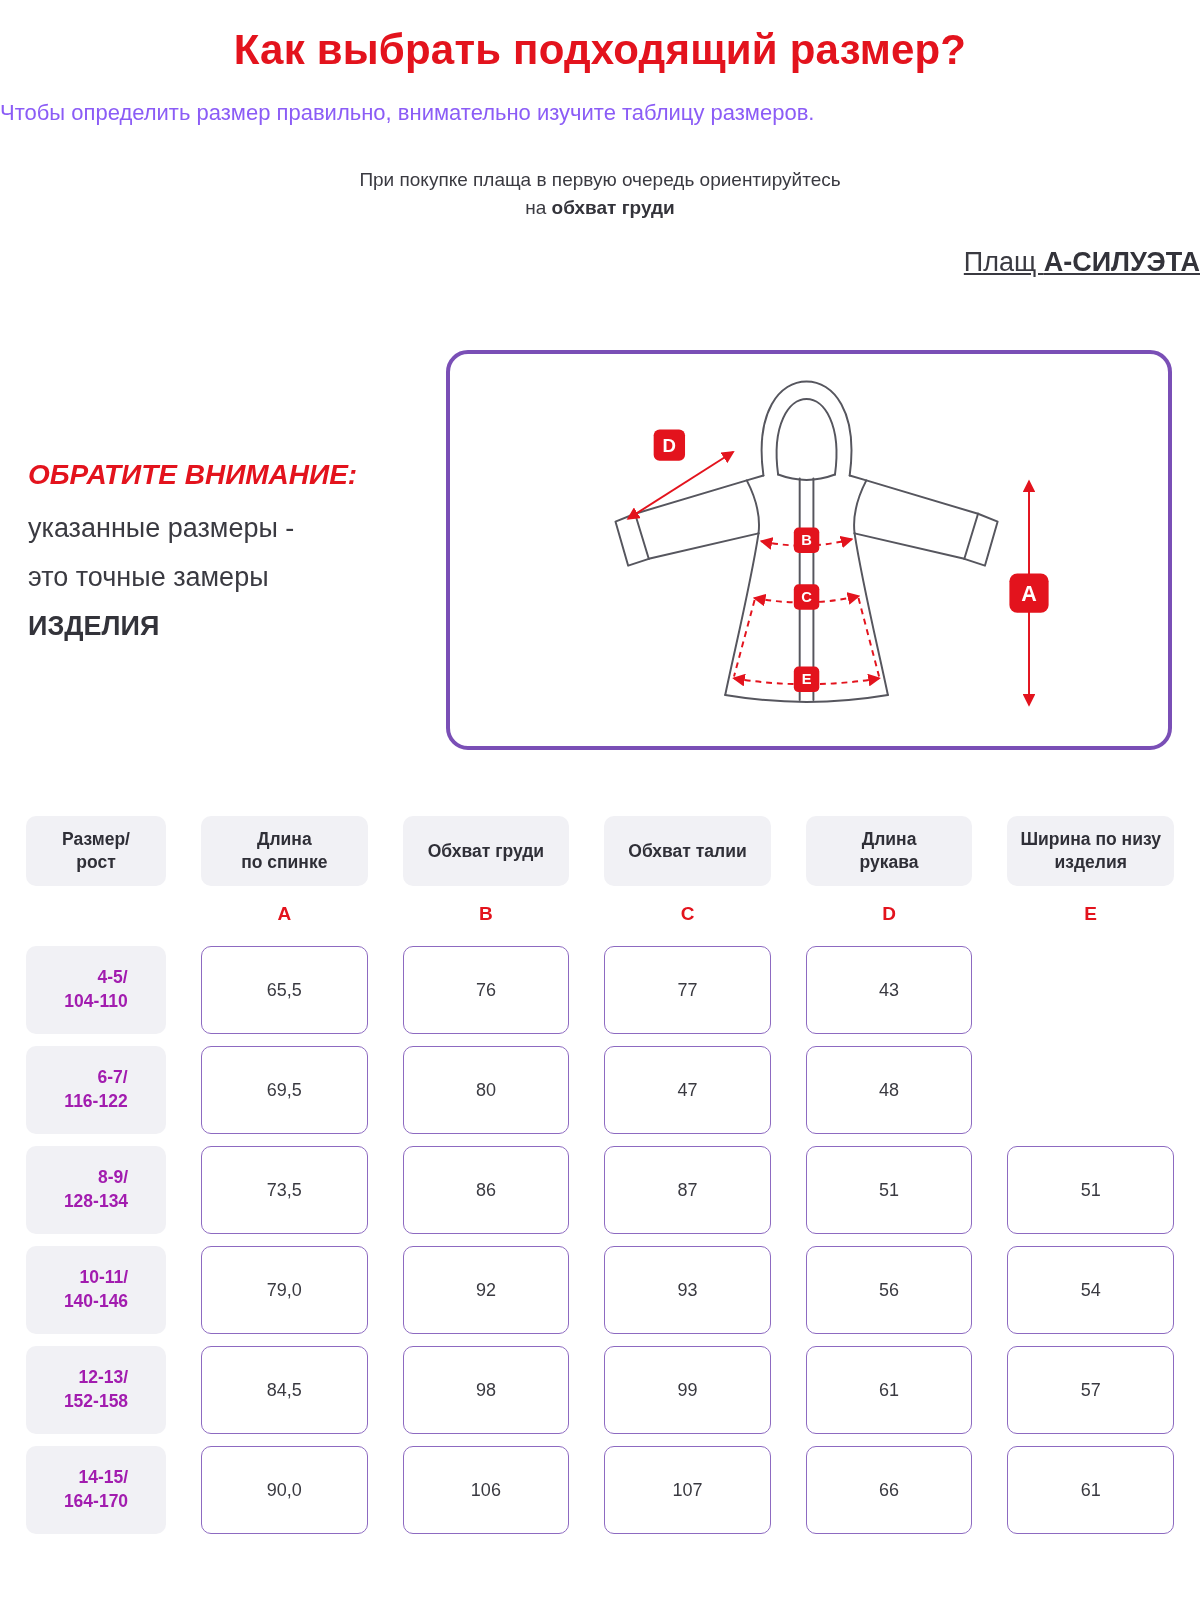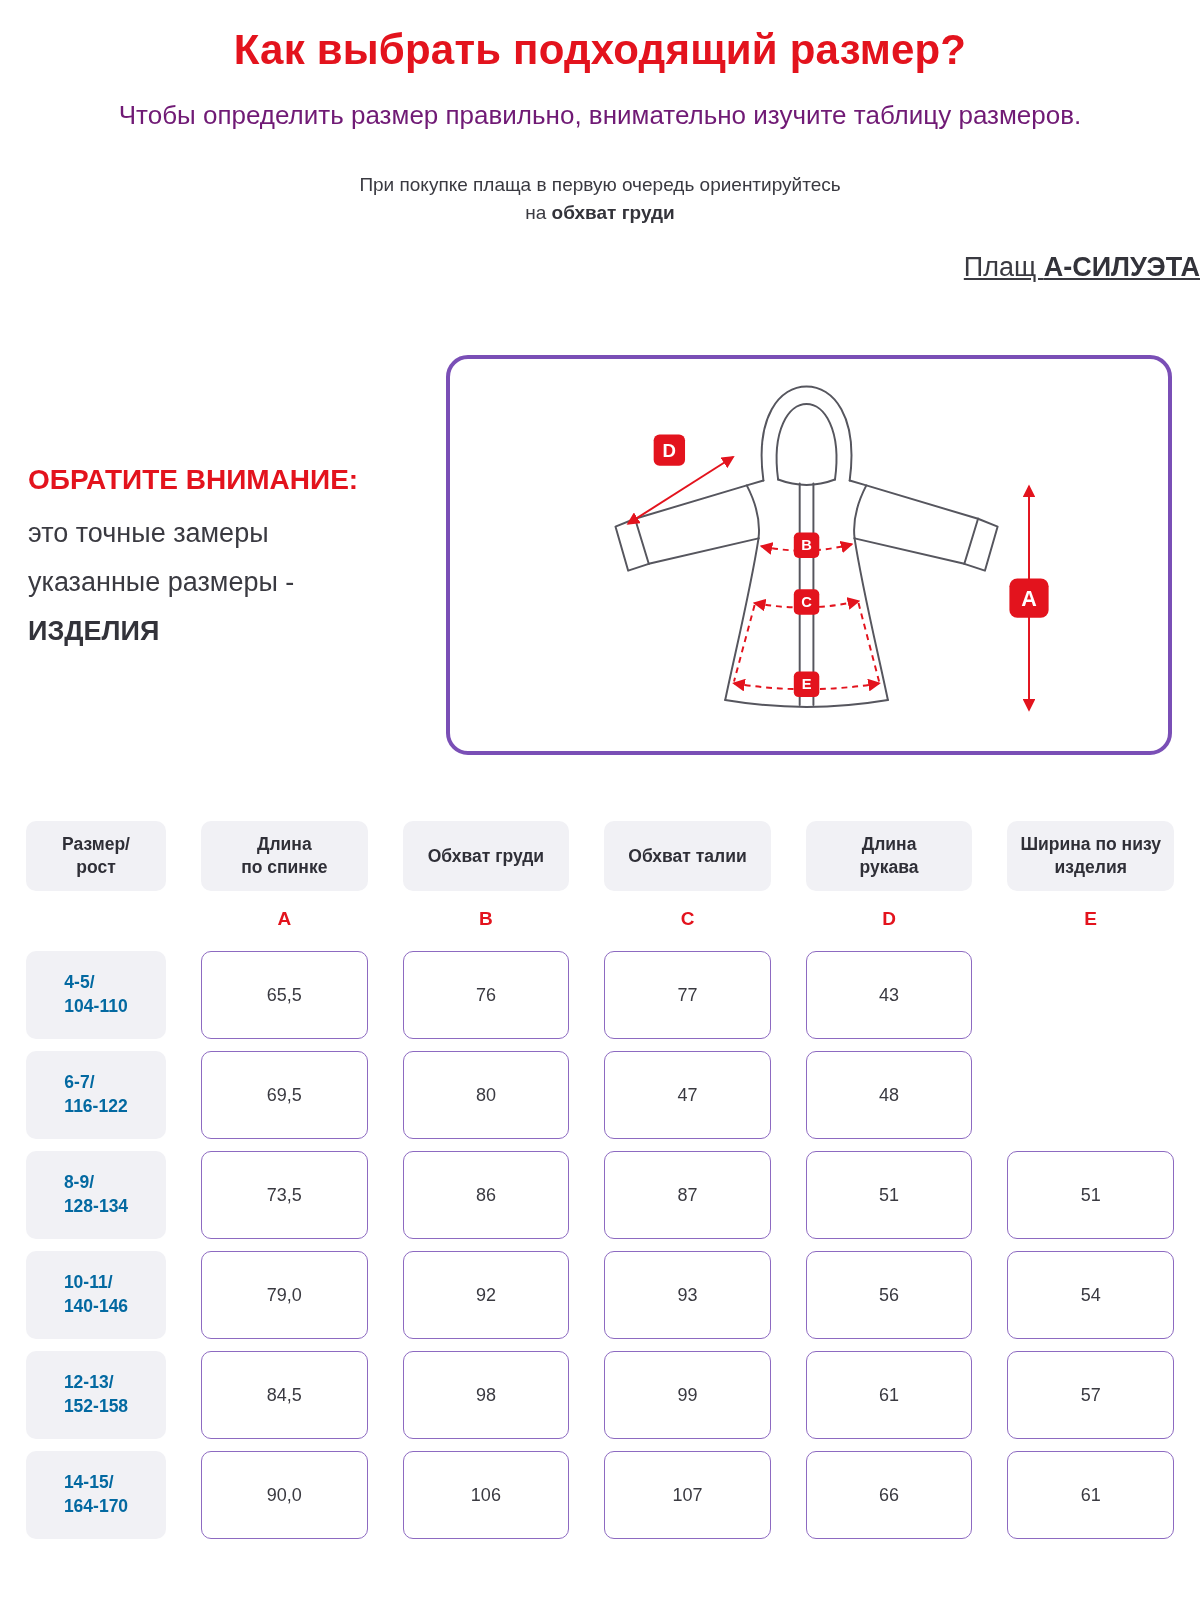--- a/index.html
+++ b/index.html
@@ -9,34 +9,34 @@
     font-family:"Liberation Sans", sans-serif;
     color:#3a3a41;
   }
   .page { width:1200px; padding-top:26px; }
 
   .title {
     text-align:center; color:#e3131d; font-size:42px; font-weight:800;
     letter-spacing:0.2px;
   }
   .subtitle {
-    text-align:center; font-size:26px; color:#701a75; margin-top:26px;
+    font-size:22px; color:#8b5cf6; margin-top:26px;
   }
   .intro {
     text-align:center; font-size:19px; color:#3a3a41; margin-top:40px; line-height:1.45;
   }
   .intro b, .product b { font-weight:700; color:#33333a; }
   .product { text-align:right; font-size:27px; margin-top:26px;text-decoration:underline; }
 
   .mid-section {
     display:flex; align-items:center; gap:16px;
     padding:0 28px; margin-top:72px;
   }
   .note { flex:0 0 402px; }
-  .note-heading { color:#e3131d; font-size:28px; font-weight:800; margin-bottom:22px; }
+  .note-heading { color:#e3131d; font-size:28px; font-weight:800; margin-bottom:22px;font-style:italic; }
   .note-line { font-size:27px; color:#3a3a41; margin-bottom:18px; }
   .note-line-bold { font-size:27px; font-weight:800; color:#33333a; }
 
   .diagram-box {
     flex:1 1 auto; height:400px;
     border:4px solid #7a4fb6; border-radius:22px;
     background:#ffffff; overflow:hidden;
   }
   .diagram-box svg { width:100%; height:100%; display:block; }
 
@@ -51,22 +51,22 @@
     font-weight:700; font-size:17.5px; color:#2f2f37; line-height:1.3;
     white-space:pre-line; padding:4px 6px;
   }
   .letter-row { margin-bottom:20px; margin-top:16px; }
   .lcell {
     height:24px; display:flex; align-items:center; justify-content:center;
     color:#e3131d; font-weight:800; font-size:19px;
   }
   .labelcell {
     background:#f1f1f5; border-radius:10px; height:88px;
-    display:flex; align-items:center; justify-content:center; text-align:left;
-    font-weight:700; font-size:17.5px; color:#0369a1; line-height:1.35;
+    display:flex; align-items:center; justify-content:center; text-align:right;
+    font-weight:700; font-size:17.5px; color:#a21caf; line-height:1.35;
     white-space:pre-line;
   }
   .vcell {
     background:#ffffff; border:1.6px solid #8d6ac1; border-radius:10px; height:88px;
     display:flex; align-items:center; justify-content:center;
     font-size:18px; color:#3a3a41;
   }
 </style>
 </head>
 <body>
@@ -82,22 +82,22 @@
   </div>
 
   <div class="product">
     <span>Плащ </span><b>А-СИЛУЭТА</b>
   </div>
 
   <div class="mid-section">
 
     <div class="note">
       <div class="note-heading">ОБРАТИТЕ ВНИМАНИЕ:</div>
+      <div class="note-line">указанные размеры -</div>
       <div class="note-line">это точные замеры</div>
-      <div class="note-line">указанные размеры -</div>
       <div class="note-line-bold">ИЗДЕЛИЯ</div>
     </div>
 
     <div class="diagram-box">
       <svg viewBox="0 0 695 400" preserveAspectRatio="xMidYMid meet">
         <defs>
           <marker id="arw" viewBox="0 0 10 10" refX="8.5" refY="5" markerWidth="6.5" markerHeight="6.5" orient="auto-start-reverse">
             <path d="M0,0 L10,5 L0,10 z" fill="#e3131d"></path>
           </marker>
         </defs>

